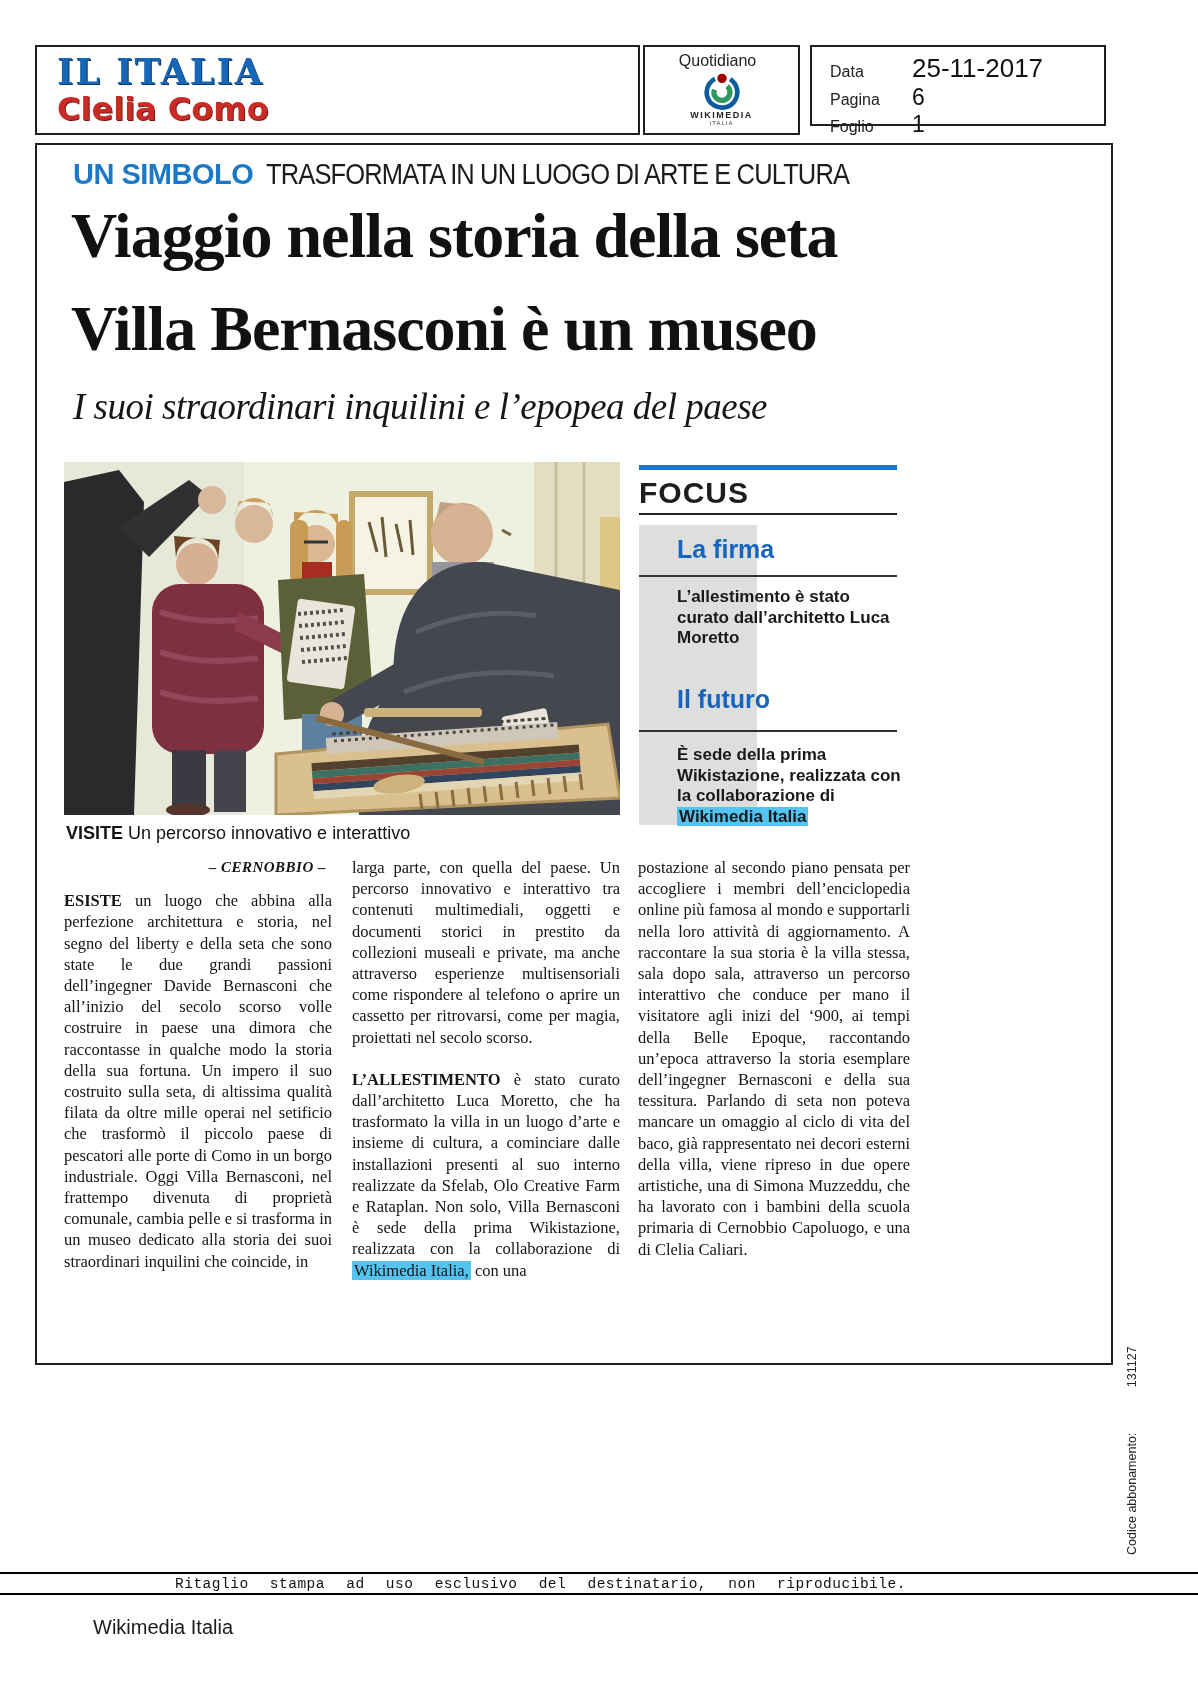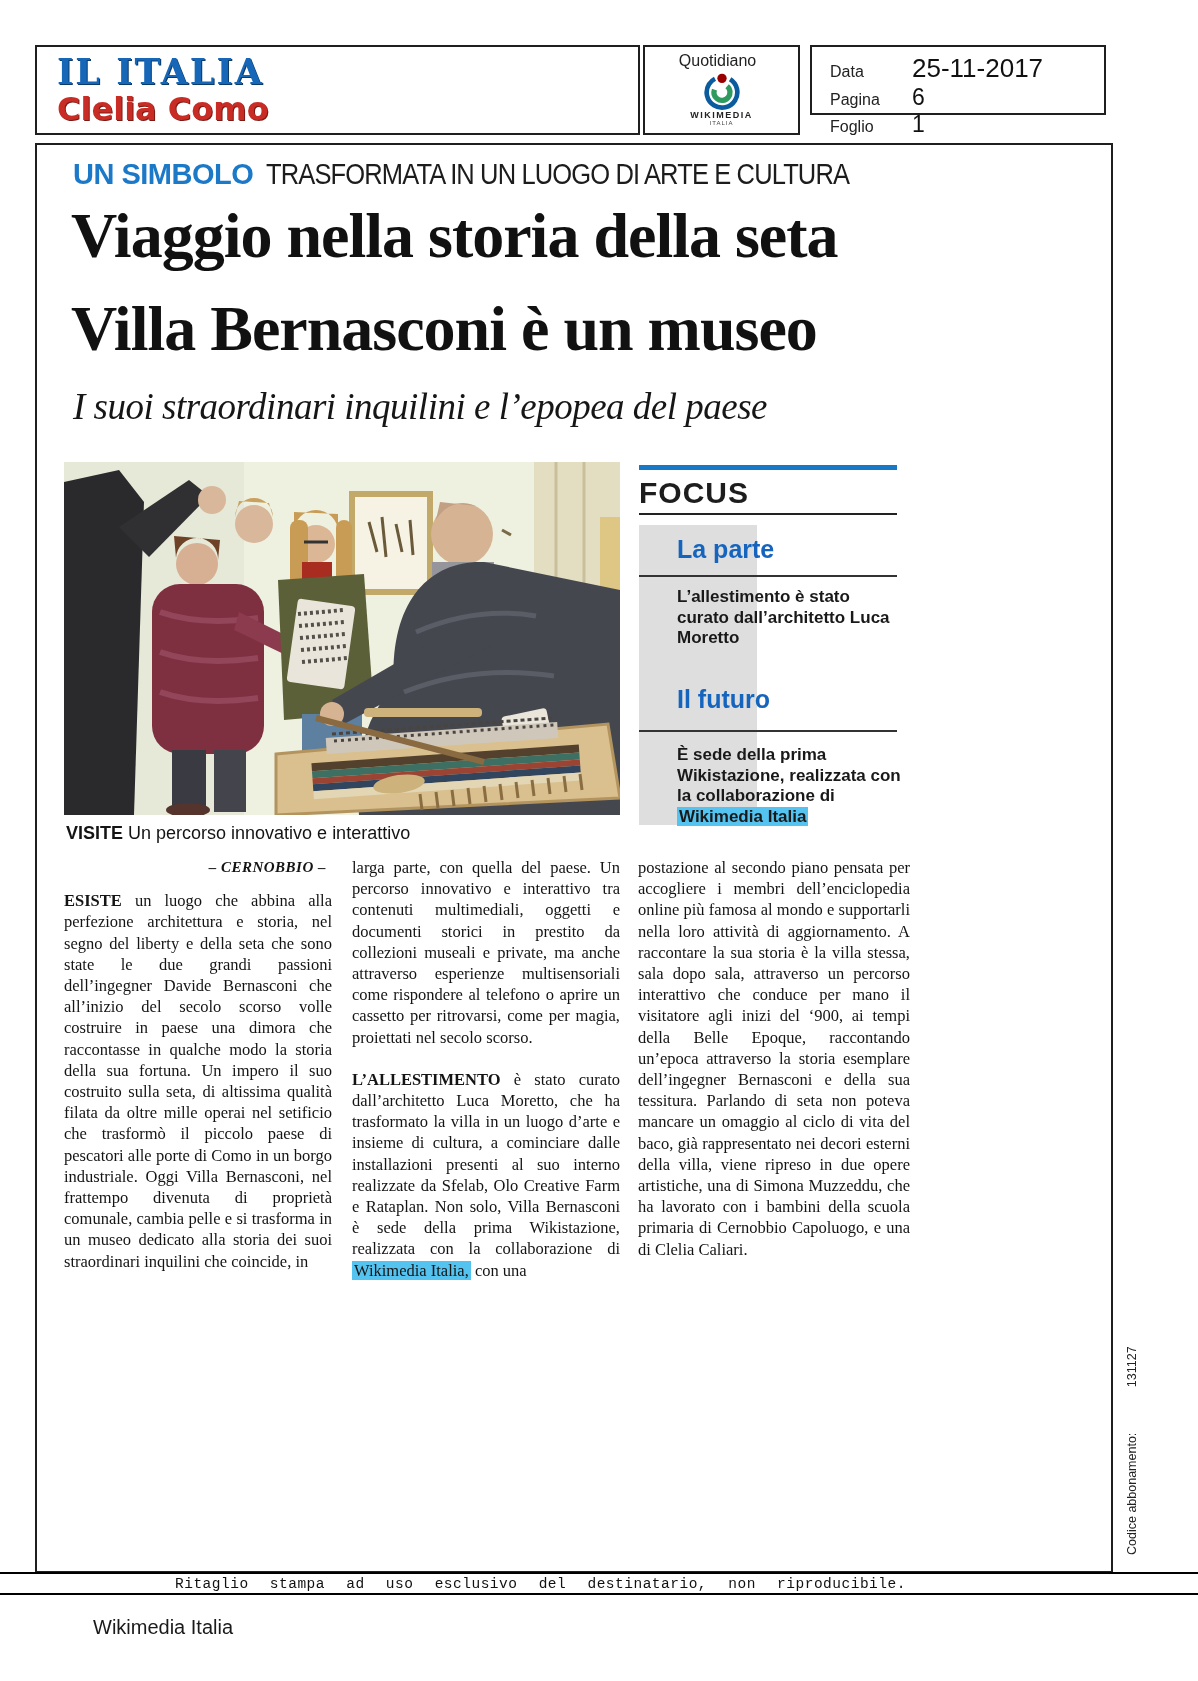--- a/index.html
+++ b/index.html
@@ -27,30 +27,30 @@
     position:absolute; left:643px; top:45px; width:157px; height:90px;
     border:2px solid #1f1f1f; text-align:center;
   }
   .meta-box-a .quotidiano {
     text-align:center; padding:5px 8px 0 0; font-size:16px; color:#222;
   }
   .wm-logo { display:block; margin:1px auto 0 auto; }
   .wm-text1 { display:block; font-size:9px; font-weight:bold; letter-spacing:1.5px; color:#222; line-height:9px; }
   .wm-text2 { display:block; font-size:6px; letter-spacing:1px; color:#444; line-height:7px; }
   .meta-box-b {
-    position:absolute; left:810px; top:45px; width:296px; height:70px;
+    position:absolute; left:810px; top:45px; width:296px; height:81px;
     border:2px solid #1f1f1f; padding:6px 0 0 18px;
   }
   .meta-row { display:flex; align-items:baseline; }
   .meta-label { width:82px; font-size:16px; color:#222; }
   .meta-value-lg { font-size:26px; color:#111; }
   .meta-value-md { font-size:23px; color:#111; }
   
   .article-box {
-    position:absolute; left:35px; top:143px; width:1078px; height:1430px;
+    position:absolute; left:35px; top:143px; width:1078px; height:1222px;
     border:2px solid #1f1f1f;
   }
   .kicker { position:absolute; left:36px; top:13px; white-space:nowrap; }
   .kicker-tag {
     display:inline-block; font-size:29px; font-weight:bold; color:#1b79c8;
     letter-spacing:-0.5px; vertical-align:top;
   }
   .kicker-text {
     display:inline-block; font-size:29px; color:#1c1c1c; letter-spacing:-1px;
     transform:scaleX(0.88); transform-origin:left center; vertical-align:top; margin-left:8px;
@@ -239,21 +239,21 @@
 
     <div class="caption">
       <b>VISITE</b><span> Un percorso innovativo e interattivo</span>
     </div>
 
     <div class="focus-bar"></div>
     <div class="focus-title">FOCUS</div>
     <div class="focus-rule"></div>
     <div class="gray-strip"></div>
 
-    <div class="sec-title" style="top:390px;">La parte</div>
+    <div class="sec-title" style="top:390px;">La firma</div>
     <div class="sec-rule" style="top:430px;"></div>
     <div class="sec-text" style="top:442px;">L’allestimento è stato curato dall’architetto Luca Moretto</div>
 
     <div class="sec-title" style="top:540px;">Il futuro</div>
     <div class="sec-rule" style="top:585px;"></div>
     <div class="sec-text" style="top:600px;">
       <span>È sede della prima Wikistazione, realizzata con la collaborazione di </span><span class="hl">Wikimedia Italia</span>
     </div>
 
     <div class="body-col col1">

